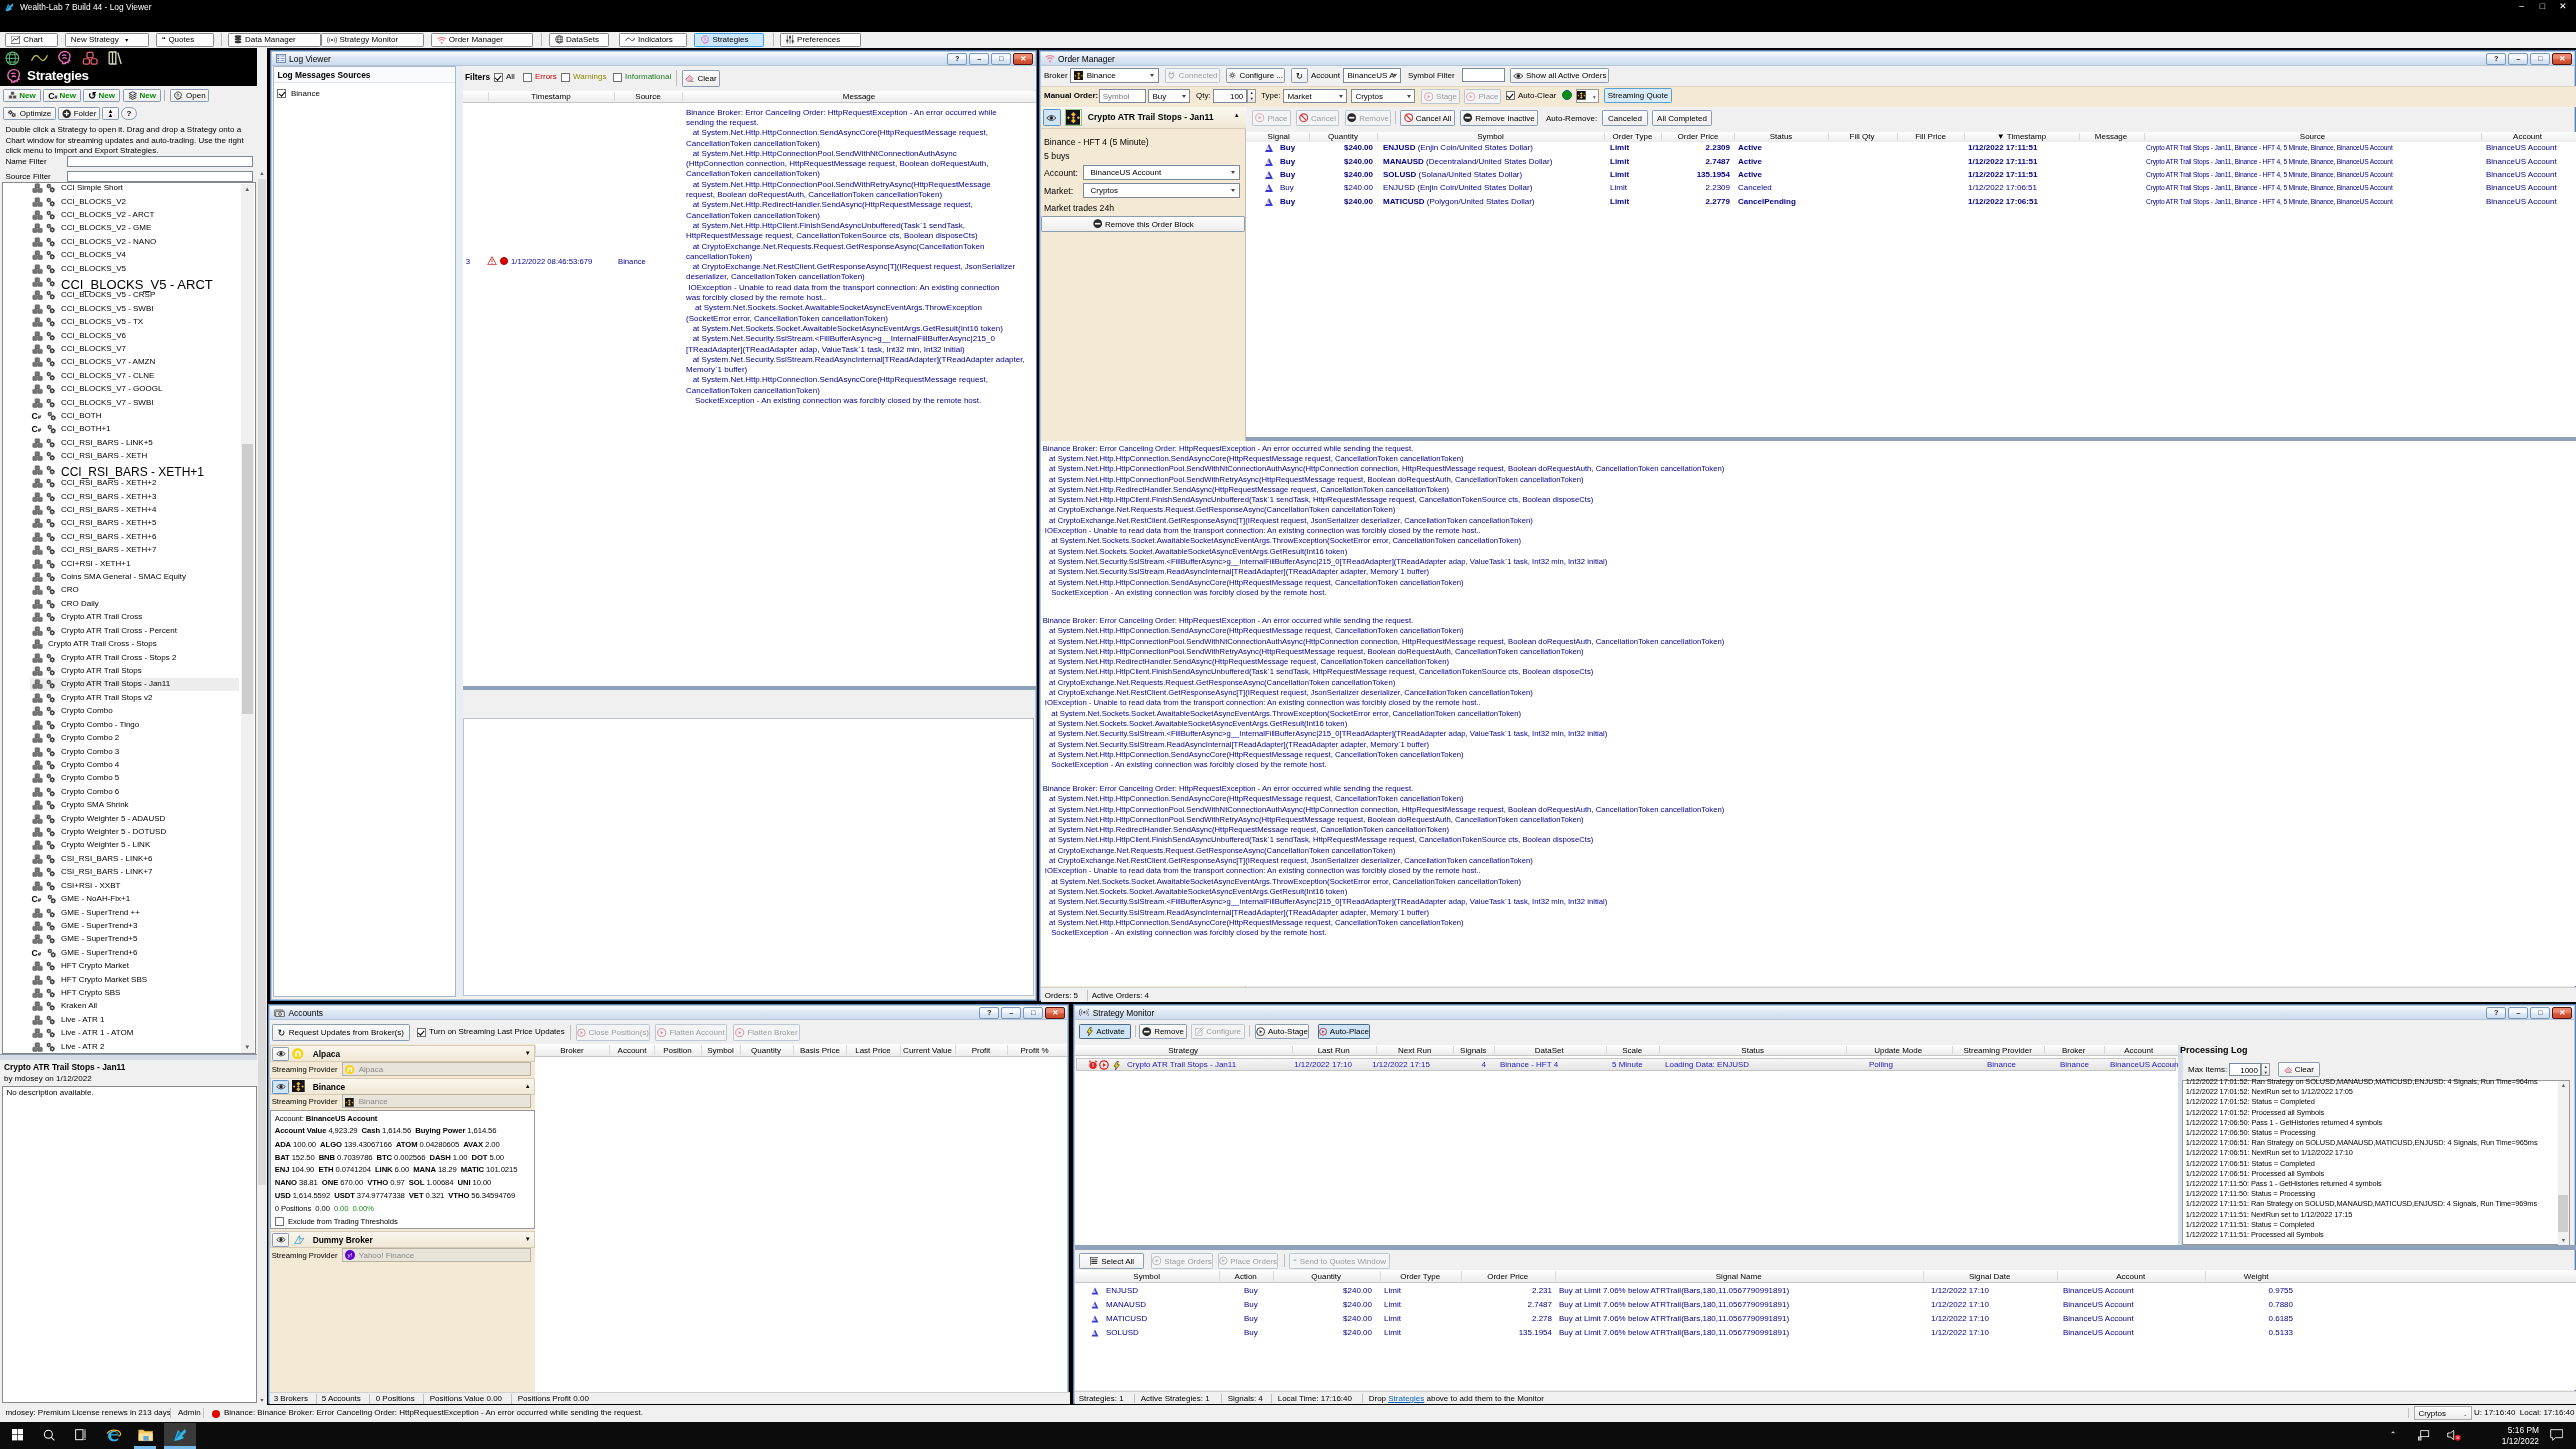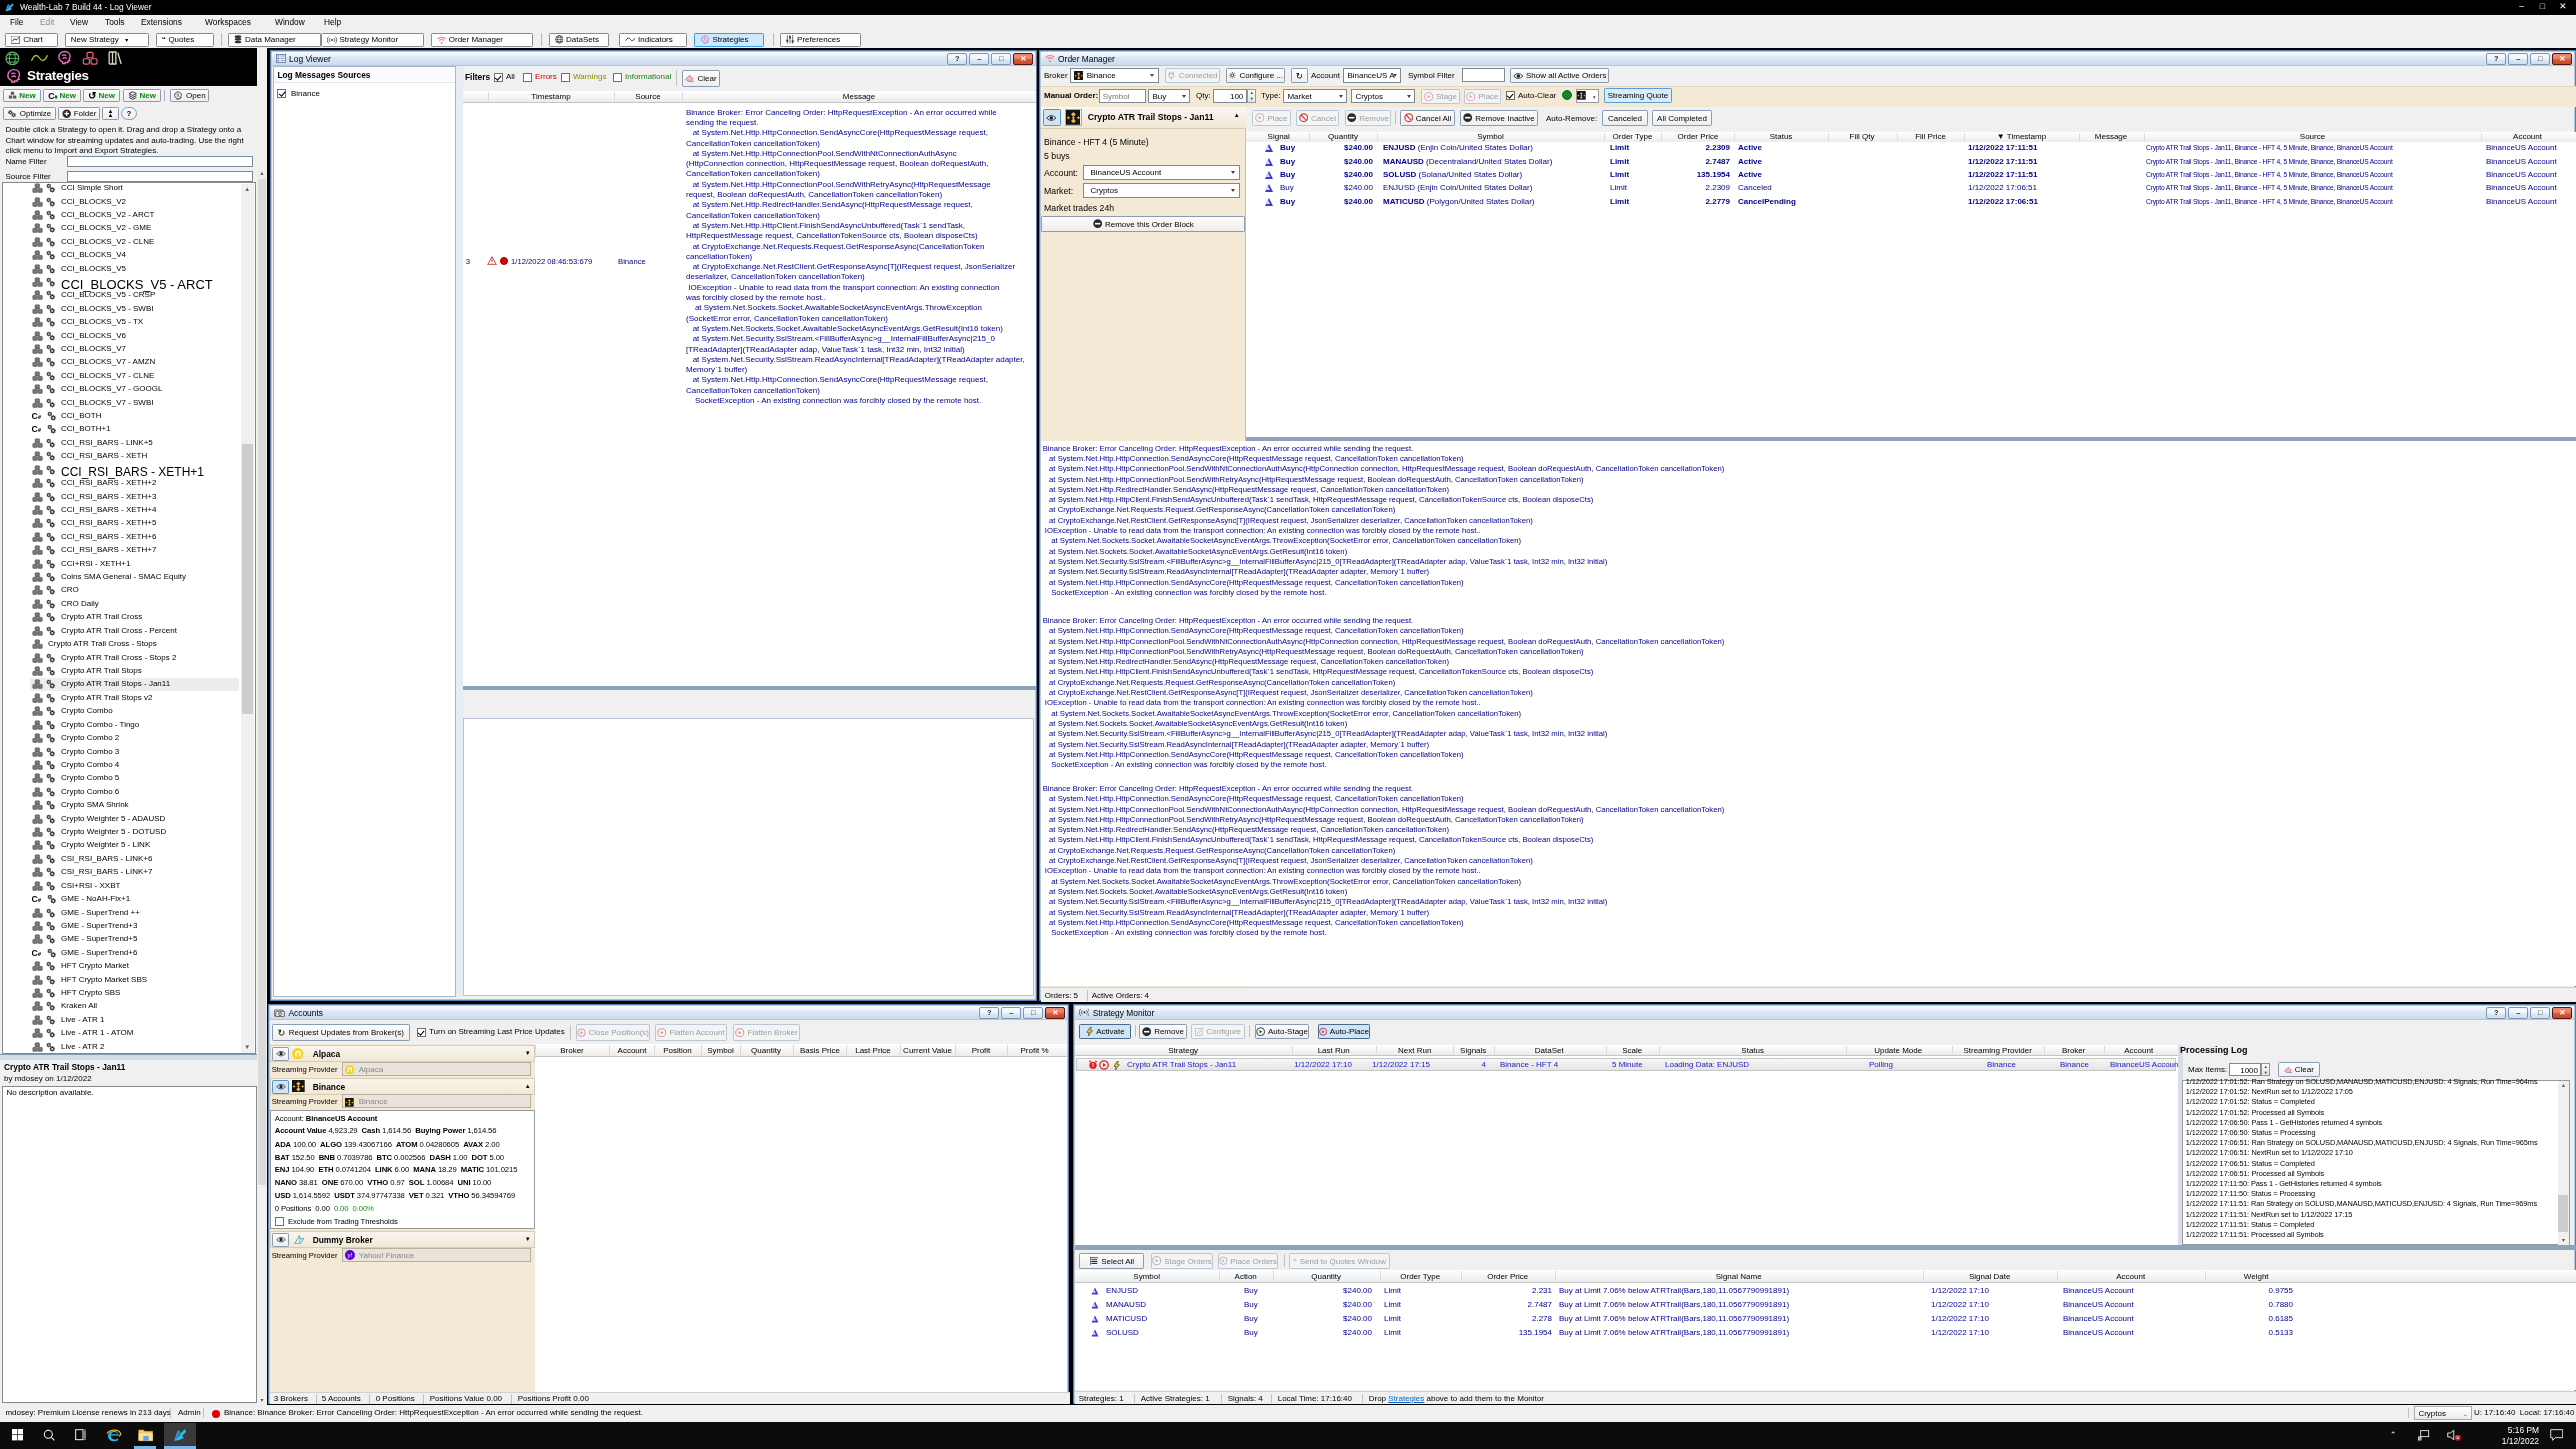--- a/index.html
+++ b/index.html
@@ -42,30 +42,20 @@
 <div id="root">
 <div class="abs" id="titlebar">
   <svg class="abs" style="left:4px;top:2px" width="10.7" height="10.7" viewBox="0 0 16 16">
         <path d="M2 14 L6 3 L9 6 L13 2 L14 5 L10 9 L12 11 L7 13 Z" fill="#35b8e8"></path>
         <path d="M3 13 L7 4 L9 7 L12 4" fill="#1878b8"></path>
       </svg>
   <span class="abs" style="left:20px;top:2px">Wealth-Lab 7 Build 44 - Log Viewer</span>
   <span class="abs" style="right:9.4px;top:1.3px;font-size:8.7px;color:#fff">✕</span>
   <span class="abs" style="right:31px;top:1.3px;font-size:8.7px;color:#fff">□</span>
   <span class="abs" style="right:52px;top:1.3px;font-size:8.7px;color:#fff">–</span>
-</div>
-<div class="abs" id="menubar">
-  <span class="menuitem" style="left:10px">File</span>
-  <span class="menuitem" style="left:40px;color:#8d8d8d">Edit</span>
-  <span class="menuitem" style="left:70px">View</span>
-  <span class="menuitem" style="left:105px">Tools</span>
-  <span class="menuitem" style="left:141px">Extensions</span>
-  <span class="menuitem" style="left:205px">Workspaces</span>
-  <span class="menuitem" style="left:275px">Window</span>
-  <span class="menuitem" style="left:324px">Help</span>
 </div>
 <div class="abs" id="toolbar">
   <div class="tbtn" style="left:5.4px;width:53px"><svg width="9.4" height="8" viewBox="0 0 14 12" style="margin-right:2.7px">
           <rect x="0" y="0" width="13" height="11" fill="none" stroke="#333"></rect>
           <path d="M2 8 L5 4 L8 6 L12 2" stroke="#333" fill="none" stroke-width="1.5"></path>
         </svg>Chart</div>
   <div class="tbtn" style="left:65px;width:84px">New Strategy<span style="margin-left:5.4px;font-size:5.4px">▼</span></div>
   <div class="tbtn" style="left:156px;width:58px"><b style="margin-right:2.7px">“</b>Quotes</div>
   <div class="tsep" style="left:221px"></div>
   <div class="tbtn" style="left:228px;width:93px"><svg width="8" height="8.7" viewBox="0 0 12 13" style="margin-right:3.4px">
@@ -290,21 +280,21 @@
           <svg class="abs" style="left:43px;top:1.3px" width="11.4" height="10.7" viewBox="0 0 15 14">
             <g fill="#3f3f3f">
               <circle cx="5" cy="4" r="2.6"></circle>
               <path d="M5 .6 L5.8 2 L4.2 2 Z M5 7.4 L5.8 6 L4.2 6 Z M1.6 4 L3 4.8 L3 3.2 Z M8.4 4 L7 4.8 L7 3.2 Z M2.3 1.3 L3.6 1.9 L2.7 2.9 Z M7.7 1.3 L6.4 1.9 L7.3 2.9 Z M2.3 6.7 L3.6 6.1 L2.7 5.1 Z M7.7 6.7 L6.4 6.1 L7.3 5.1 Z"></path>
               <circle cx="9.5" cy="9" r="3.1"></circle>
               <path d="M9.5 5 L10.4 6.7 L8.6 6.7 Z M9.5 13 L10.4 11.3 L8.6 11.3 Z M5.5 9 L7.2 9.9 L7.2 8.1 Z M13.5 9 L11.8 9.9 L11.8 8.1 Z M6.7 6.2 L8.2 6.8 L7.1 7.9 Z M12.3 6.2 L10.8 6.8 L11.9 7.9 Z M6.7 11.8 L8.2 11.2 L7.1 10.1 Z M12.3 11.8 L10.8 11.2 L11.9 10.1 Z"></path>
               <circle cx="5" cy="4" r="1" fill="#fff"></circle>
               <circle cx="9.5" cy="9" r="1.2" fill="#fff"></circle>
             </g>
           </svg>
-          <span class="abs" style="left:59px;top:1.3px;font-size:8px;color:#000;white-space:nowrap">CCI_BLOCKS_V2 - CLNE</span>
+          <span class="abs" style="left:59px;top:1.3px;font-size:8px;color:#000;white-space:nowrap">CCI_BLOCKS_V2 - NANO</span>
         </div>
 <div class="abs" style="top:67px;left:0;height:13.4px;width:240px;">
           <svg class="abs" style="left:29.5px;top:1.3px" width="11.4" height="10.7" viewBox="0 0 15 14">
             <g fill="#777" stroke="#444" stroke-width=".6">
               <rect x="4" y="1" width="6" height="5.4" rx="1"></rect>
               <rect x="1" y="7" width="6" height="5.4" rx="1"></rect>
               <rect x="7.6" y="7" width="6" height="5.4" rx="1"></rect>
             </g>
           </svg>
           <svg class="abs" style="left:43px;top:1.3px" width="11.4" height="10.7" viewBox="0 0 15 14">

